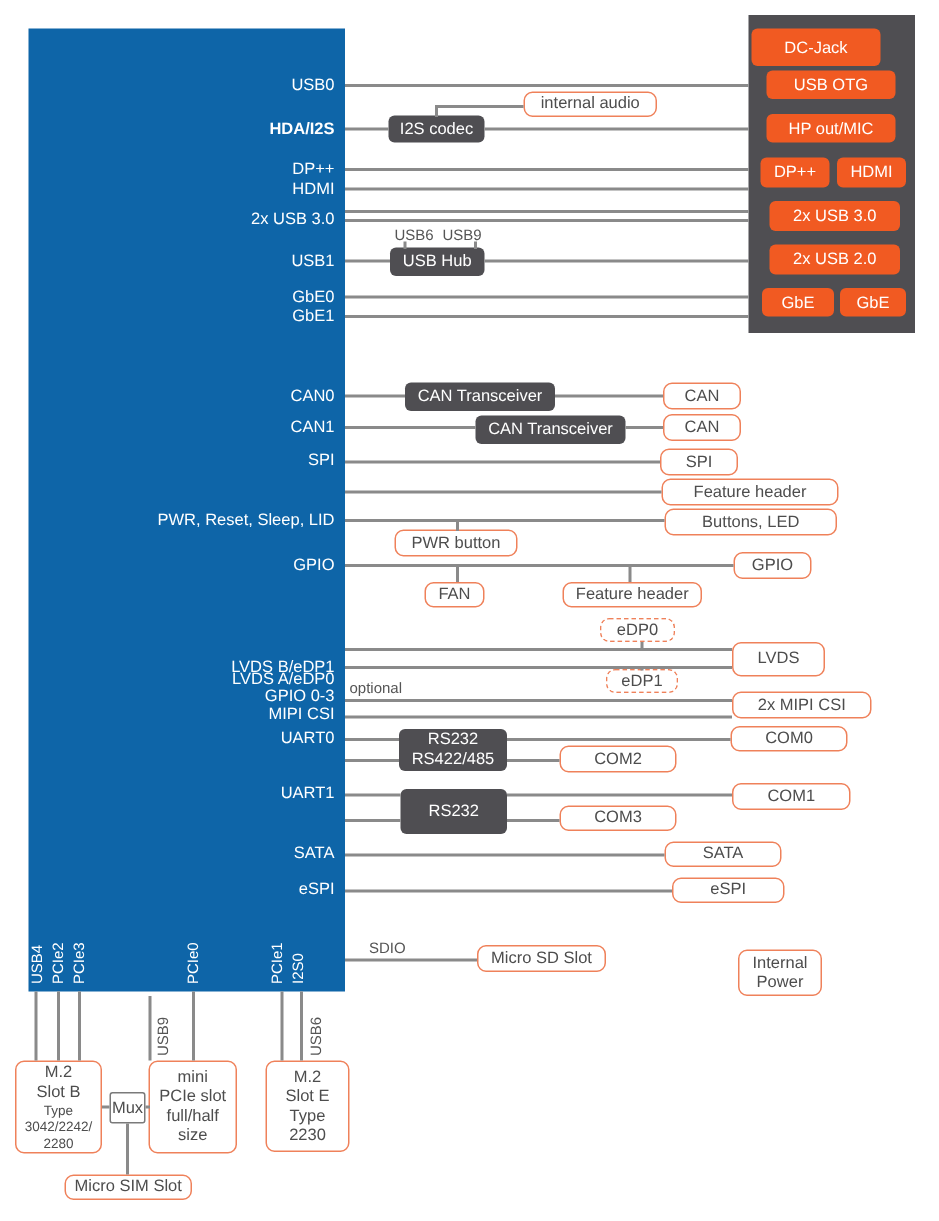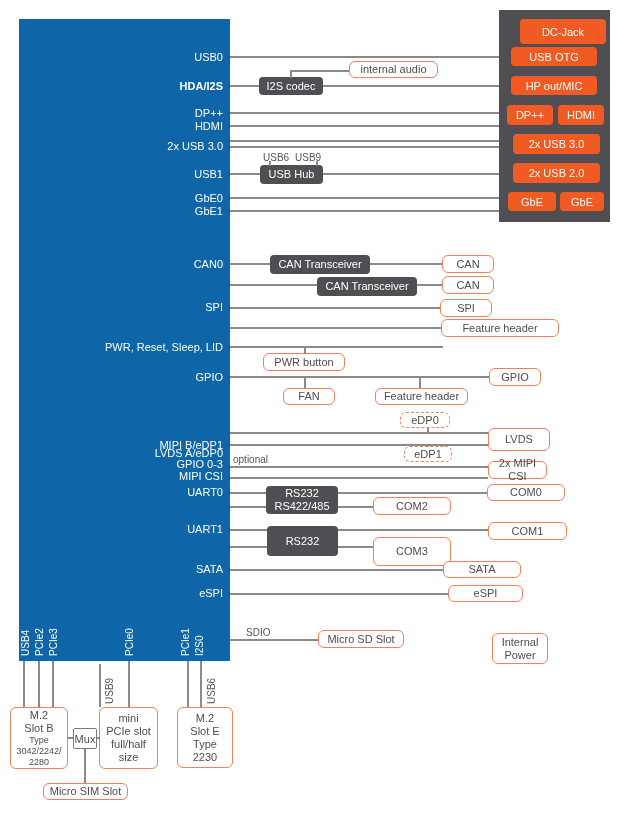--- a/index.html
+++ b/index.html
@@ -37,44 +37,45 @@
 
   <div class="plabel" style="top:50px">USB0</div>
   <div class="plabel bold" style="top:79px">HDA/I2S</div>
   <div class="plabel" style="top:106px">DP++</div>
   <div class="plabel" style="top:119px">HDMI</div>
   <div class="plabel" style="top:139px">2x USB 3.0</div>
   <div class="plabel" style="top:167px">USB1</div>
   <div class="plabel" style="top:191px">GbE0</div>
   <div class="plabel" style="top:204px">GbE1</div>
   <div class="plabel" style="top:257px">CAN0</div>
+  <div class="plabel" style="top:278px">CAN1</div>
   <div class="plabel" style="top:300px">SPI</div>
   <div class="plabel" style="top:340px">PWR, Reset, Sleep, LID</div>
   <div class="plabel" style="top:370px">GPIO</div>
   <div class="plabel" style="top:446px">LVDS A/eDP0</div>
-  <div class="plabel" style="top:438px">MIPI B/eDP1</div>
+  <div class="plabel" style="top:438px">LVDS B/eDP1</div>
   <div class="plabel" style="top:457px">GPIO 0-3</div>
   <div class="plabel" style="top:469px">MIPI CSI</div>
   <div class="plabel" style="top:485px">UART0</div>
   <div class="plabel" style="top:522px">UART1</div>
   <div class="plabel" style="top:562px">SATA</div>
   <div class="plabel" style="top:586px">eSPI</div>
 
   <div class="vlabel vwhite" style="left:19px;top:614px;height:42px">USB4</div>
   <div class="vlabel vwhite" style="left:33px;top:614px;height:42px">PCIe2</div>
   <div class="vlabel vwhite" style="left:47px;top:614px;height:42px">PCIe3</div>
   <div class="vlabel vwhite" style="left:123px;top:614px;height:42px">PCIe0</div>
   <div class="vlabel vwhite" style="left:179px;top:614px;height:42px">PCIe1</div>
   <div class="vlabel vwhite" style="left:193px;top:614px;height:42px">I2S0</div>
 
   <div class="vlabel vdark" style="left:103px;top:668px;height:36px">USB9</div>
   <div class="vlabel vdark" style="left:205px;top:668px;height:36px">USB6</div>
 
   <div class="panel"></div>
-  <div class="obtn" style="left:520px;top:19px;width:86px;height:25px">DC-Jack</div>
+  <div class="obtn" style="left:501px;top:19px;width:86px;height:25px">DC-Jack</div>
   <div class="obtn" style="left:511px;top:47px;width:86px;height:19px">USB OTG</div>
   <div class="obtn" style="left:511px;top:76px;width:86px;height:19px">HP out/MIC</div>
   <div class="obtn" style="left:507px;top:105px;width:46px;height:20px">DP++</div>
   <div class="obtn" style="left:558px;top:105px;width:46px;height:20px">HDMI</div>
   <div class="obtn" style="left:513px;top:134px;width:87px;height:20px">2x USB 3.0</div>
   <div class="obtn" style="left:513px;top:163px;width:87px;height:20px">2x USB 2.0</div>
   <div class="obtn" style="left:508px;top:192px;width:48px;height:19px">GbE</div>
   <div class="obtn" style="left:560px;top:192px;width:44px;height:19px">GbE</div>
 
   <div class="chip" style="left:259px;top:77px;width:64px;height:18px">I2S codec</div>
@@ -85,32 +86,33 @@
     <span>RS232</span>
     <span>RS422/485</span>
   </div>
   <div class="chip" style="left:267px;top:526px;width:71px;height:30px">RS232</div>
 
   <div class="conn" style="left:349px;top:61px;width:89px;height:17px">internal audio</div>
   <div class="conn" style="left:442px;top:255px;width:52px;height:18px">CAN</div>
   <div class="conn" style="left:442px;top:276px;width:52px;height:18px">CAN</div>
   <div class="conn" style="left:440px;top:299px;width:52px;height:18px">SPI</div>
   <div class="conn" style="left:441px;top:319px;width:118px;height:18px">Feature header</div>
+  <div class="conn" style="left:443px;top:339px;width:115px;height:18px">Buttons, LED</div>
   <div class="conn" style="left:263px;top:353px;width:82px;height:18px">PWR button</div>
   <div class="conn" style="left:489px;top:368px;width:52px;height:18px">GPIO</div>
-  <div class="conn" style="left:283px;top:388px;width:52px;height:17px">FAN</div>
+  <div class="conn" style="left:283px;top:388px;width:40px;height:17px">FAN</div>
   <div class="conn" style="left:375px;top:388px;width:93px;height:17px">Feature header</div>
   <div class="conn dashed" style="left:400px;top:412px;width:50px;height:16px">eDP0</div>
   <div class="conn dashed" style="left:404px;top:446px;width:48px;height:16px">eDP1</div>
   <div class="conn" style="left:488px;top:428px;width:62px;height:23px">LVDS</div>
-  <div class="conn" style="left:488px;top:461px;width:59px;height:18px">2x MIPI CSI</div>
+  <div class="conn" style="left:488px;top:461px;width:93px;height:18px">2x MIPI CSI</div>
   <div class="conn" style="left:487px;top:484px;width:78px;height:17px">COM0</div>
   <div class="conn" style="left:373px;top:497px;width:78px;height:18px">COM2</div>
   <div class="conn" style="left:488px;top:522px;width:79px;height:18px">COM1</div>
-  <div class="conn" style="left:373px;top:537px;width:78px;height:29px">COM3</div>
+  <div class="conn" style="left:373px;top:537px;width:78px;height:17px">COM3</div>
   <div class="conn" style="left:443px;top:561px;width:78px;height:17px">SATA</div>
   <div class="conn" style="left:448px;top:585px;width:75px;height:17px">eSPI</div>
   <div class="conn" style="left:318px;top:630px;width:86px;height:18px">Micro SD Slot</div>
   <div class="conn" style="left:492px;top:633px;width:56px;height:31px">
     <span>Internal</span>
     <span>Power</span>
   </div>
   <div class="conn" style="left:10px;top:707px;width:58px;height:62px">
     <span>M.2</span>
     <span>Slot B</span>

